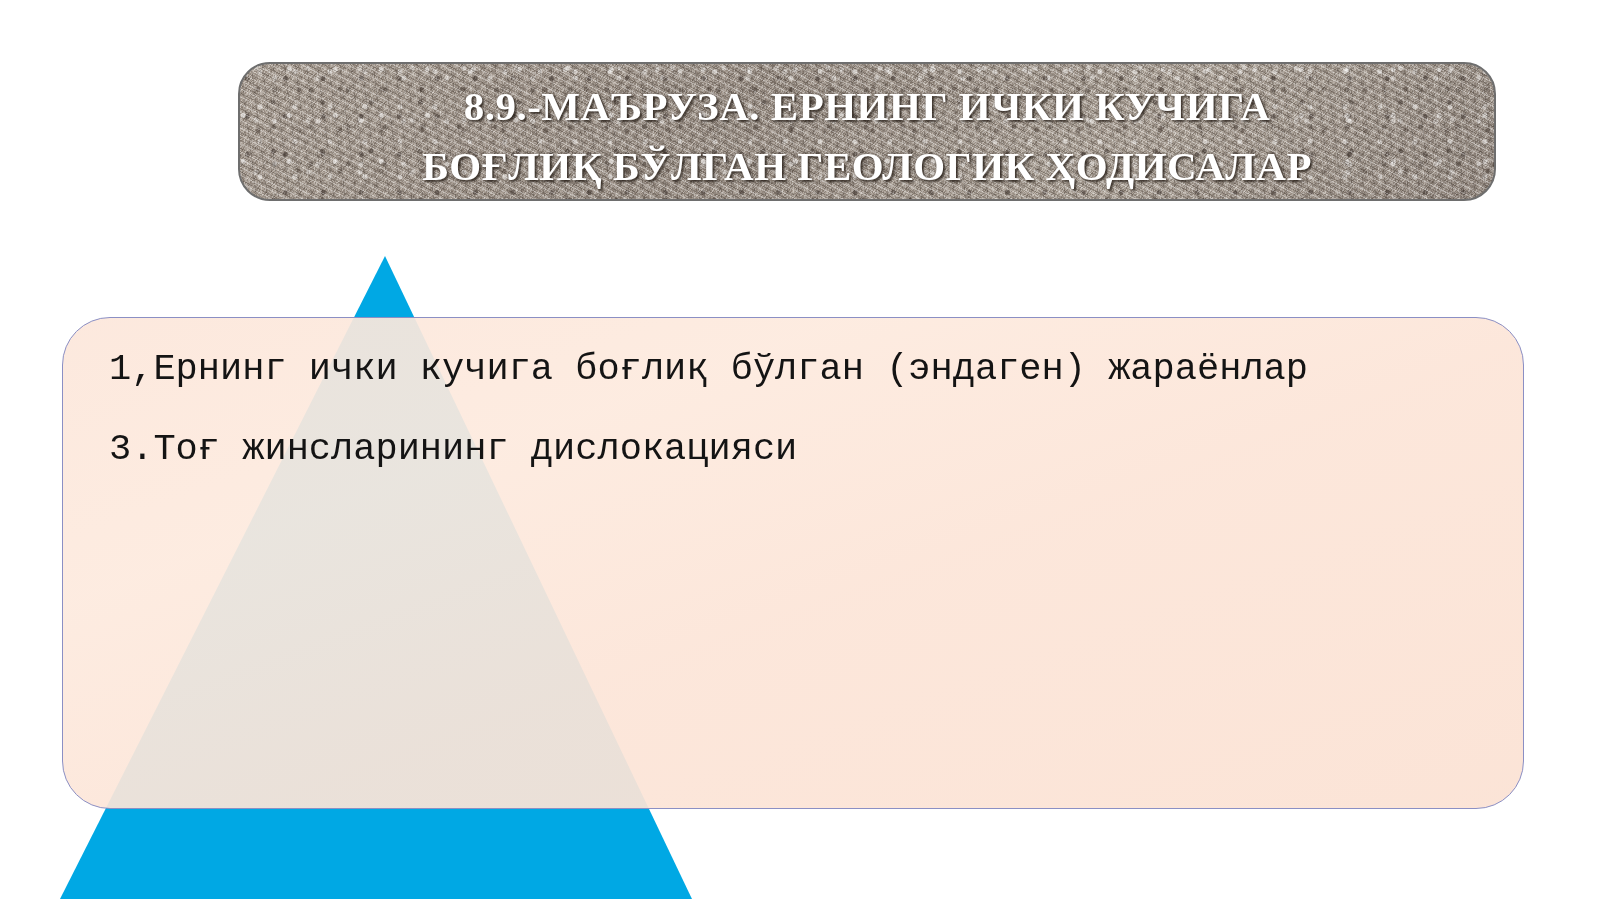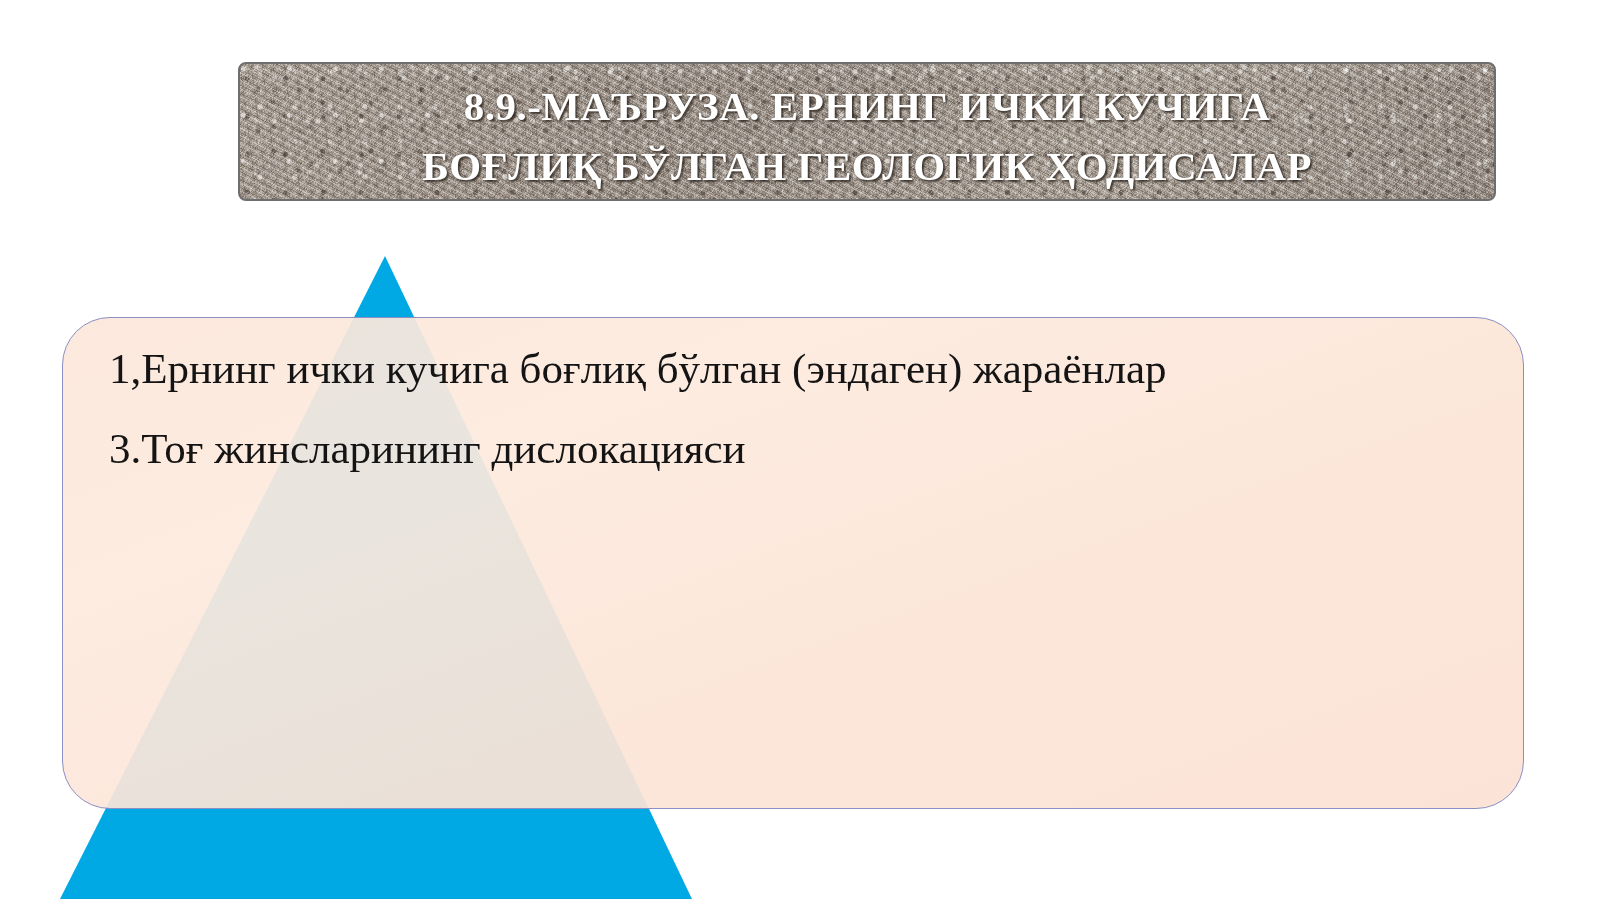--- a/index.html
+++ b/index.html
@@ -37,21 +37,21 @@
     top: 0;
   }
 
   
   .title-banner {
     position: absolute;
     left: 238px;
     top: 62px;
     width: 1258px;
     height: 139px;
-    border-radius: 8px;
+    border-radius: 32px;
     border: 2px solid #6e6e6e;
     box-sizing: border-box;
     overflow: hidden;
     background-color: #9c938a;
     background-image:
       radial-gradient(circle at 7% 12%,  rgba(255,255,255,0.55) 0 2px, transparent 3px),
       radial-gradient(circle at 19% 38%, rgba(60,50,45,0.55) 0 2px, transparent 3px),
       radial-gradient(circle at 31% 8%,  rgba(255,255,255,0.40) 0 2px, transparent 3px),
       radial-gradient(circle at 44% 62%, rgba(70,58,50,0.45) 0 2px, transparent 3px),
       radial-gradient(circle at 57% 22%, rgba(255,255,255,0.45) 0 2px, transparent 3px),
@@ -127,22 +127,22 @@
         rgba(251,226,212,0.94) 100%);
     overflow: hidden;
   }
   .card-body {
     position: relative;
     z-index: 3;
     padding: 22px 46px 0 46px;
   }
   .bullet-line {
     color: #141414;
-    font-family: Liberation Serif, serif;
-    font-size: 43px;
+    font-family: Liberation Mono, monospace;
+    font-size: 37px;
     line-height: 58px;
     font-weight: normal;
     margin: 0 0 22px 0;
   }
   .bullet-line:last-child { margin-bottom: 16px; }
 </style>
 </head>
 <body>
 
 <div id="slide">

